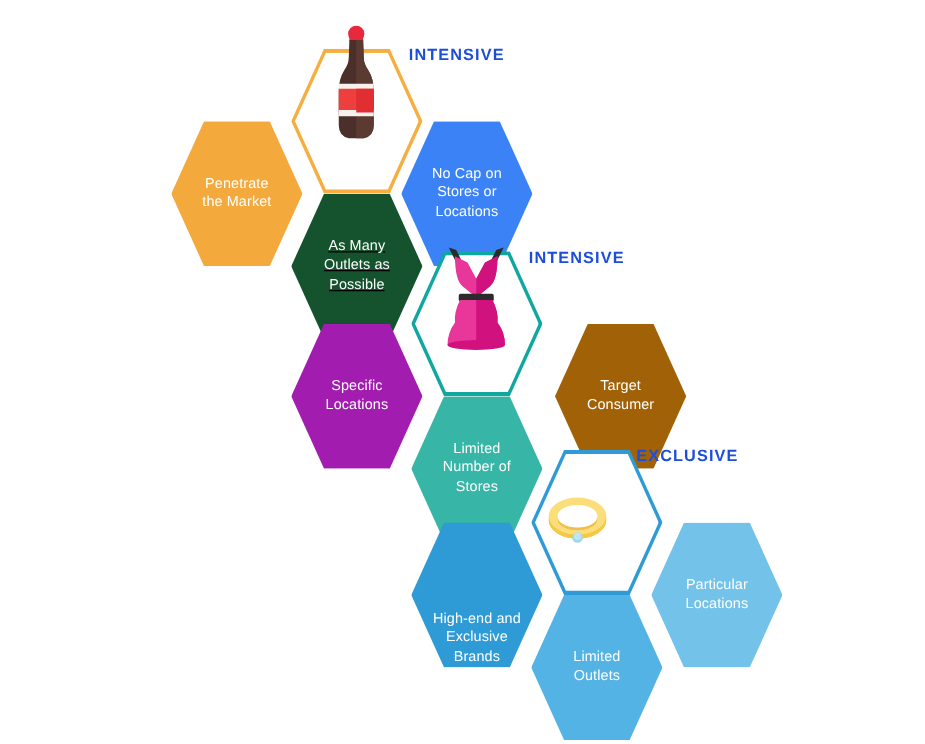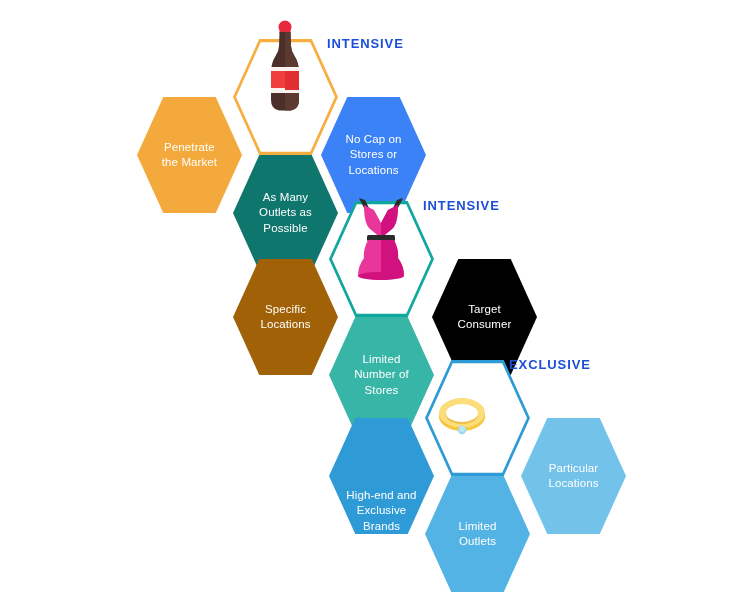--- a/index.html
+++ b/index.html
@@ -80,21 +80,21 @@
     <path d="M13 51 L41 51 L41 70 L13 70 Z" fill="#EF3E3E"></path>
     <rect x="13" y="68" width="28" height="5" fill="#F7F2EE"></rect>
     <path d="M27 51 L41 51 L41 70 L27 70 Z" fill="#E02E33"></path>
   </svg>
 
   <div class="hex" style="left:137px;top:97px;background:#F4A93C;">
     <div class="label">Penetrate
 the Market</div>
   </div>
 
-  <div class="hex" style="left:233px;top:155px;background:#0f766e;">
+  <div class="hex" style="left:233px;top:155px;background:#14532d;text-decoration:underline;">
     <div class="label">As Many
 Outlets as
 Possible</div>
   </div>
 
   <div class="hex" style="left:321px;top:97px;background:#3b82f6;">
     <div class="label">No Cap on
 Stores or
 Locations</div>
   </div>
@@ -109,32 +109,32 @@
     <path d="M14 2 L20 4 L31 26 L27 28 Z" fill="#2B2B2B"></path>
     <path d="M58 2 L52 4 L41 26 L45 28 Z" fill="#2B2B2B"></path>
     <path d="M19 9 Q19 28 25 33 L36 42 L47 33 Q53 28 53 9 L43 14 L36 27 L29 14 Z" fill="#E8369A"></path>
     <path d="M36 27 L43 14 L53 9 Q53 28 47 33 L36 42 Z" fill="#D1127E"></path>
     <rect x="22" y="39" width="28" height="6" rx="1.5" fill="#2B2B2B"></rect>
     <path d="M23 44 Q18 54 19 62 Q13 70 13 80 L59 80 Q59 70 53 62 Q54 54 49 44 Z" fill="#E8369A"></path>
     <path d="M36 44 L49 44 Q54 54 53 62 Q59 70 59 80 L36 80 Z" fill="#D1127E"></path>
     <ellipse cx="36" cy="80" rx="23" ry="4" fill="#D1127E"></ellipse>
   </svg>
 
-  <div class="hex" style="left:233px;top:259px;background:#a16207;">
+  <div class="hex" style="left:233px;top:259px;background:#a21caf;">
     <div class="label">Specific
 Locations</div>
   </div>
 
   <div class="hex" style="left:329px;top:317px;background:#37B5A7;">
     <div class="label">Limited
 Number of
 Stores</div>
   </div>
 
-  <div class="hex" style="left:432px;top:259px;background:#000000;">
+  <div class="hex" style="left:444px;top:259px;background:#a16207;">
     <div class="label">Target
 Consumer</div>
   </div>
 
   <div class="heading" style="left:509px;top:357px;">EXCLUSIVE</div>
 
   <div class="hexring" style="left:425px;top:360px;background:#2E9BD6;">
     <div class="inner"></div>
   </div>
 

